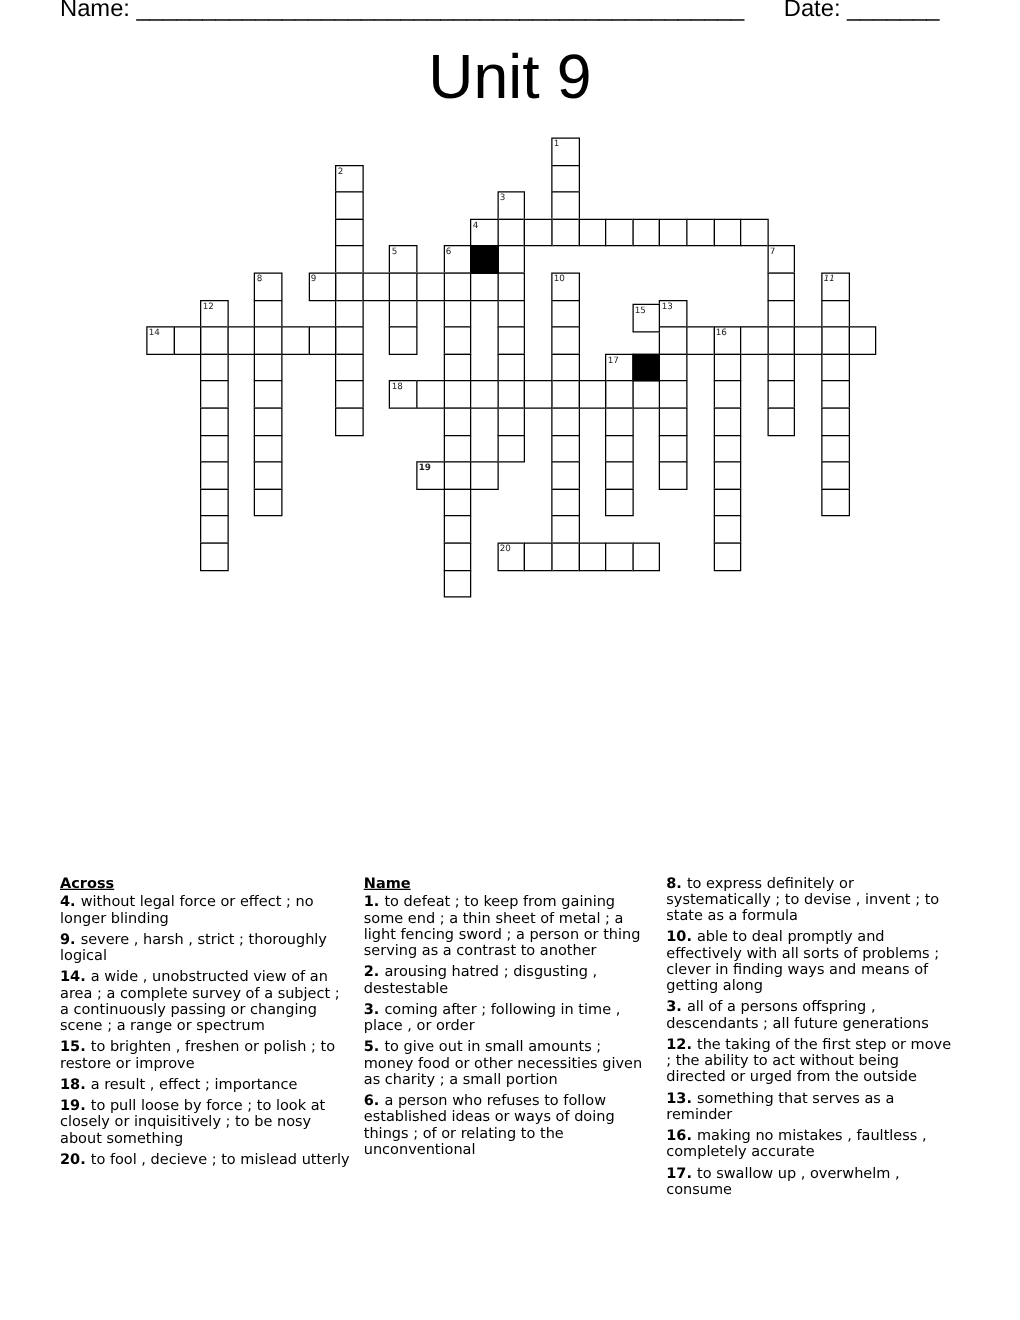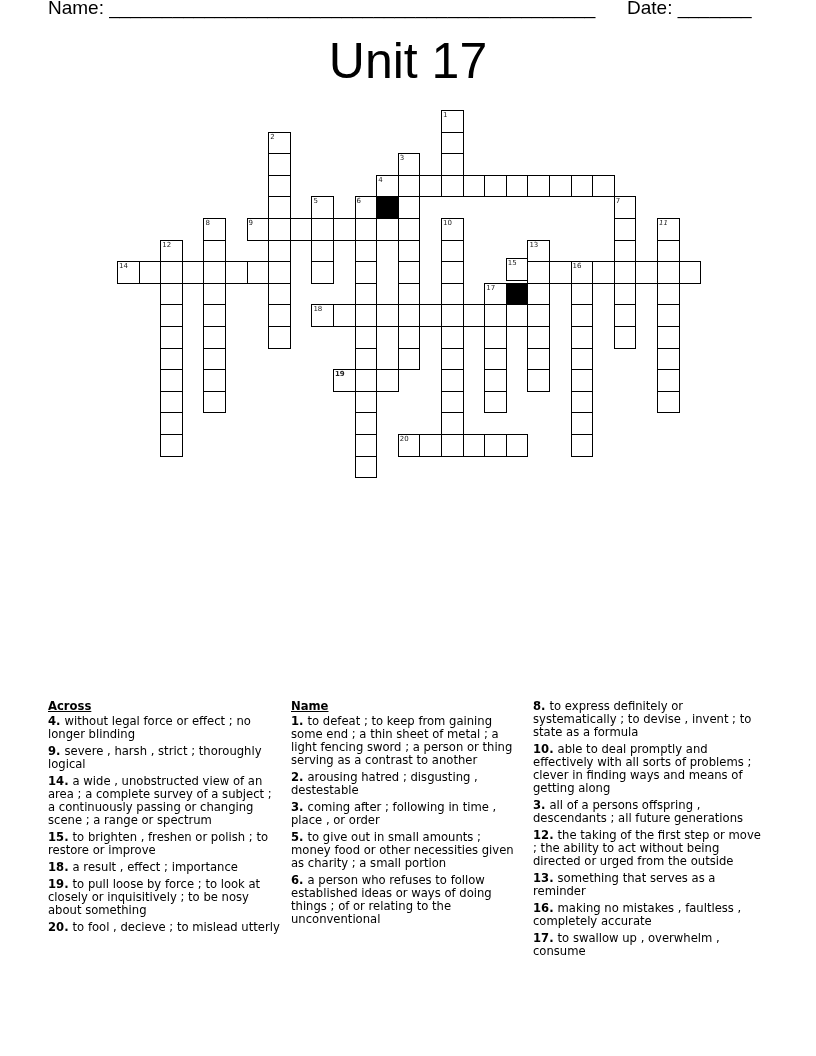--- a/index.html
+++ b/index.html
@@ -15,21 +15,21 @@
   .col { position: absolute; width: 232px; }
   .col h3 { margin: 0 0 2px 0; font-size: 11.6px; font-weight: bold; text-decoration: underline; line-height: 13px; }
   .clue { margin: 0 0 4px 0; }
   .clue b { font-weight: bold; }
 </style>
 </head>
 <body>
 
 <div class="header-line">Name: ______________________________________________</div>
 <div class="date-line">Date: _______</div>
-<div class="title">Unit 17</div>
+<div class="title">Unit 9</div>
 
 <div class="grid" id="grid">
     <div class="cell" style="left: 441px; top: 110px;">
       <span class="num">1</span>
     </div>
     <div class="cell" style="left: 441px; top: 131.6px;"></div>
     <div class="cell" style="left: 441px; top: 153.2px;"></div>
     <div class="cell" style="left: 441px; top: 174.8px;"></div>
     <div class="cell" style="left: 268.2px; top: 131.6px;">
       <span class="num">2</span>
@@ -158,21 +158,21 @@
     <div class="cell" style="left: 527.4px; top: 326px;"></div>
     <div class="cell" style="left: 527.4px; top: 347.6px;"></div>
     <div class="cell" style="left: 527.4px; top: 369.2px;"></div>
     <div class="cell" style="left: 117px; top: 261.2px;">
       <span class="num">14</span>
     </div>
     <div class="cell" style="left: 138.6px; top: 261.2px;"></div>
     <div class="cell" style="left: 181.8px; top: 261.2px;"></div>
     <div class="cell" style="left: 225px; top: 261.2px;"></div>
     <div class="cell" style="left: 246.6px; top: 261.2px;"></div>
-    <div class="cell" style="left: 505.8px; top: 258px;">
+    <div class="cell" style="left: 505.8px; top: 243px;">
       <span class="num">15</span>
     </div>
     <div class="cell" style="left: 549px; top: 261.2px;"></div>
     <div class="cell" style="left: 570.6px; top: 261.2px; padding-left: 40px;">
       <span class="num">16</span>
     </div>
     <div class="cell" style="left: 592.2px; top: 261.2px;"></div>
     <div class="cell" style="left: 635.4px; top: 261.2px;"></div>
     <div class="cell" style="left: 678.6px; top: 261.2px;"></div>
     <div class="cell" style="left: 570.6px; top: 282.8px;"></div>

